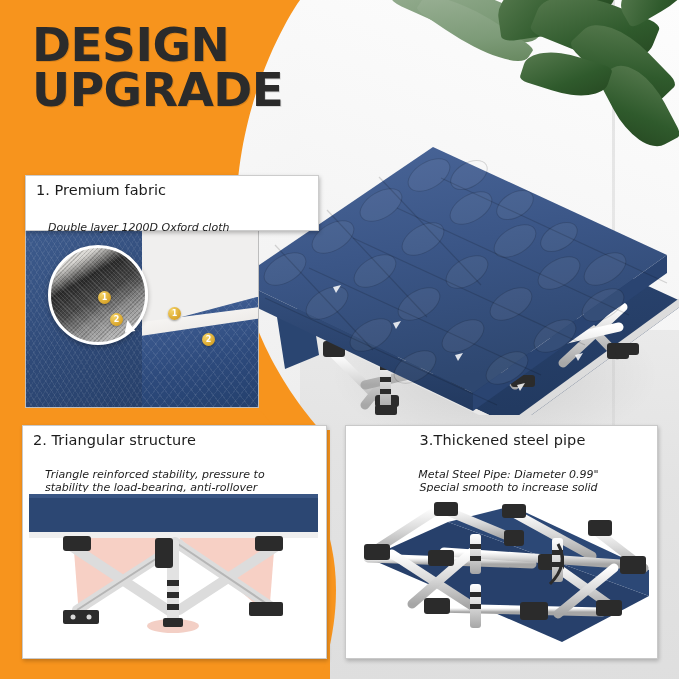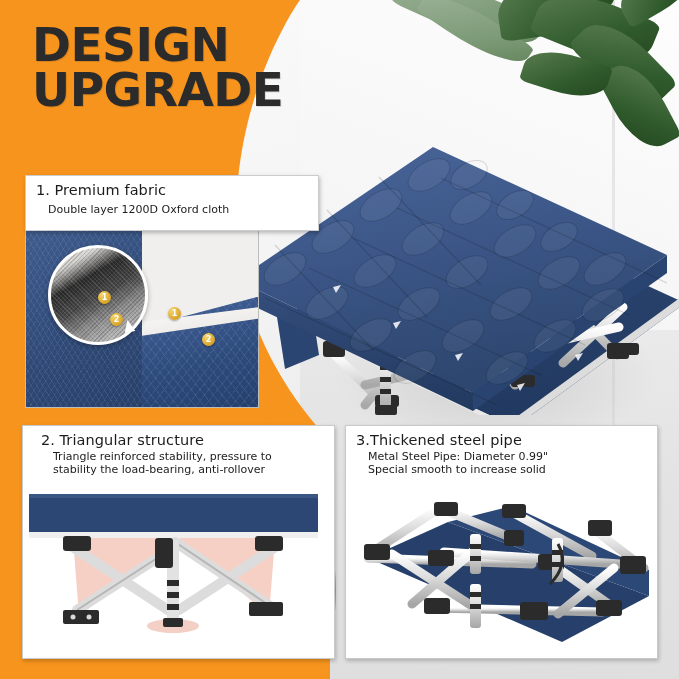--- a/index.html
+++ b/index.html
@@ -38,22 +38,22 @@
 
   
   .hero{position:absolute;left:215px;top:55px;width:470px;height:360px;}
 
   
   .panel{position:absolute;background:#fff;border:1px solid #c9c9c9;
          box-shadow:1px 2px 4px rgba(0,0,0,.22);}
   .panel-head{background:#fff;padding:5px 8px 6px 10px;}
   .p-title{color:#1c1c1c;font-size:14.5px;font-weight:400;letter-spacing:.1px;
            font-family:"DejaVu Sans",sans-serif;}
-  .p-sub{color:#1c1c1c;font-size:11px;line-height:1.18;margin-top:2px;padding-left:12px;
-         font-family:"DejaVu Sans",sans-serif;}
+  .p-sub{color:#1c1c1c;font-size:11px;line-height:1.18;margin-top:20px;padding-left:12px;
+         font-family:"DejaVu Sans",sans-serif;font-style:italic;}
   .p-sub div{white-space:nowrap;}
 
   
   #panel1{left:25px;top:175px;width:232px;height:232px;border:none;box-shadow:none;background:transparent;}
   #panel1 .head1{position:absolute;left:0;top:0;width:249px;height:54px;background:#fff;
                  border:1px solid #cccccc;box-shadow:1px 2px 4px rgba(0,0,0,.25);z-index:4;padding-left:43px;}
   #panel1 .img1{position:absolute;left:0;top:54px;width:232px;height:178px;overflow:hidden;
                 border:1px solid #bdbdbd;border-top:none;}
   .fabric-l{position:absolute;left:0;top:0;width:50%;height:100%;
             background:
@@ -82,25 +82,25 @@
           border:3px solid #fff;overflow:hidden;box-shadow:0 2px 5px rgba(0,0,0,.3);
           background:linear-gradient(150deg,#eceae6 0%,#d8d6d2 18%,#2b2b2b 34%,#4a4a4a 52%,#8d8d8d 68%,#b9b9b9 86%,#2f2f2f 100%);}
   .bubble .mesh{position:absolute;inset:0;
           background:repeating-linear-gradient(45deg,rgba(255,255,255,.12) 0 1px,rgba(0,0,0,0) 1px 3px),
                      repeating-linear-gradient(-45deg,rgba(0,0,0,.18) 0 1px,rgba(0,0,0,0) 1px 3px);}
   .bubble-tail{position:absolute;left:100px;top:92px;width:0;height:0;
           border-left:10px solid #fff;border-top:9px solid transparent;
           border-bottom:4px solid transparent;transform:rotate(12deg);}
 
   
-  #panel2{left:22px;top:425px;width:303px;height:232px;padding-left:8px;}
+  #panel2{left:22px;top:425px;width:303px;height:232px;}
   #panel2 .p2img{position:absolute;left:6px;top:66px;width:289px;height:160px;overflow:hidden;background:#fff;}
 
   
-  #panel3{left:345px;top:425px;width:311px;height:232px;}
+  #panel3{left:345px;top:425px;width:311px;height:232px;text-align:center;}
   #panel3 .p3img{position:absolute;left:6px;top:66px;width:297px;height:160px;overflow:hidden;background:#fff;}
 </style>
 </head>
 <body>
 
 <div id="page">
 
   <div class="room">
     <div class="room-wall"></div>
     <div class="room-floor"></div>

